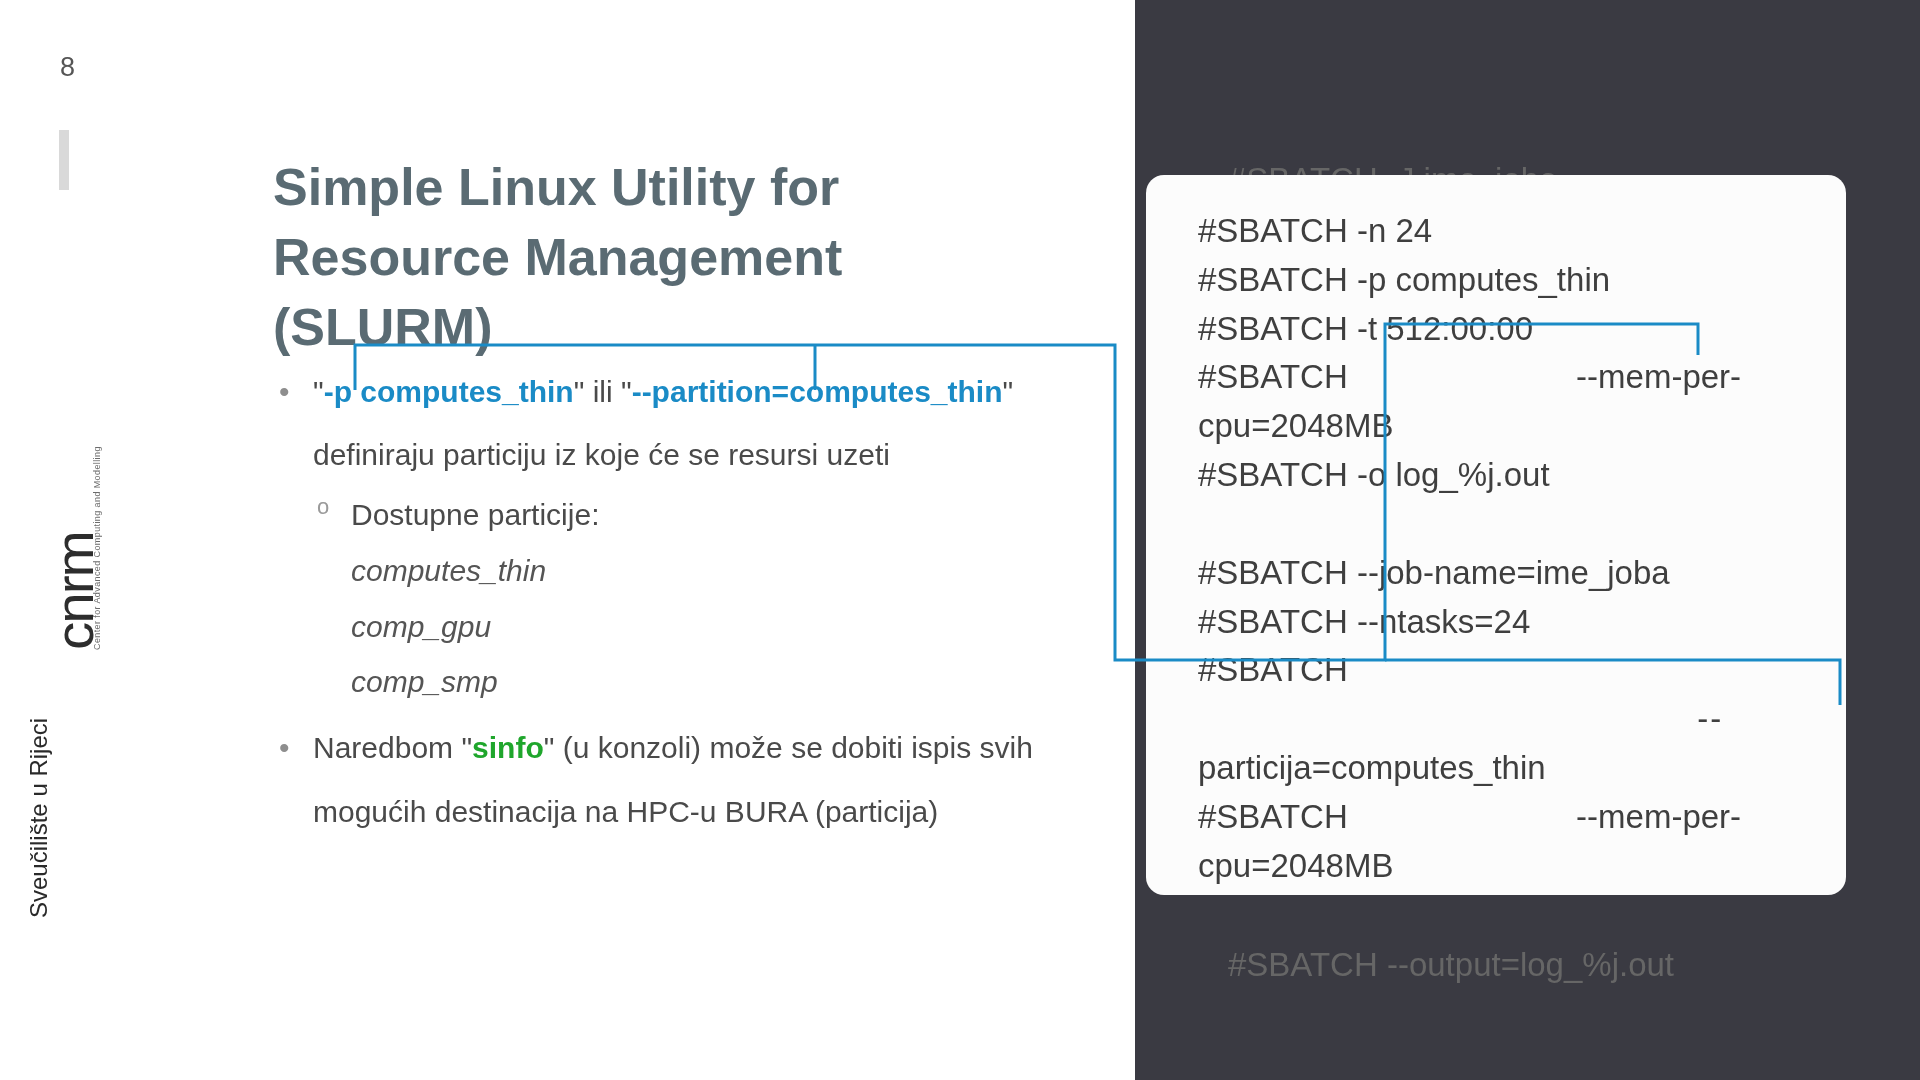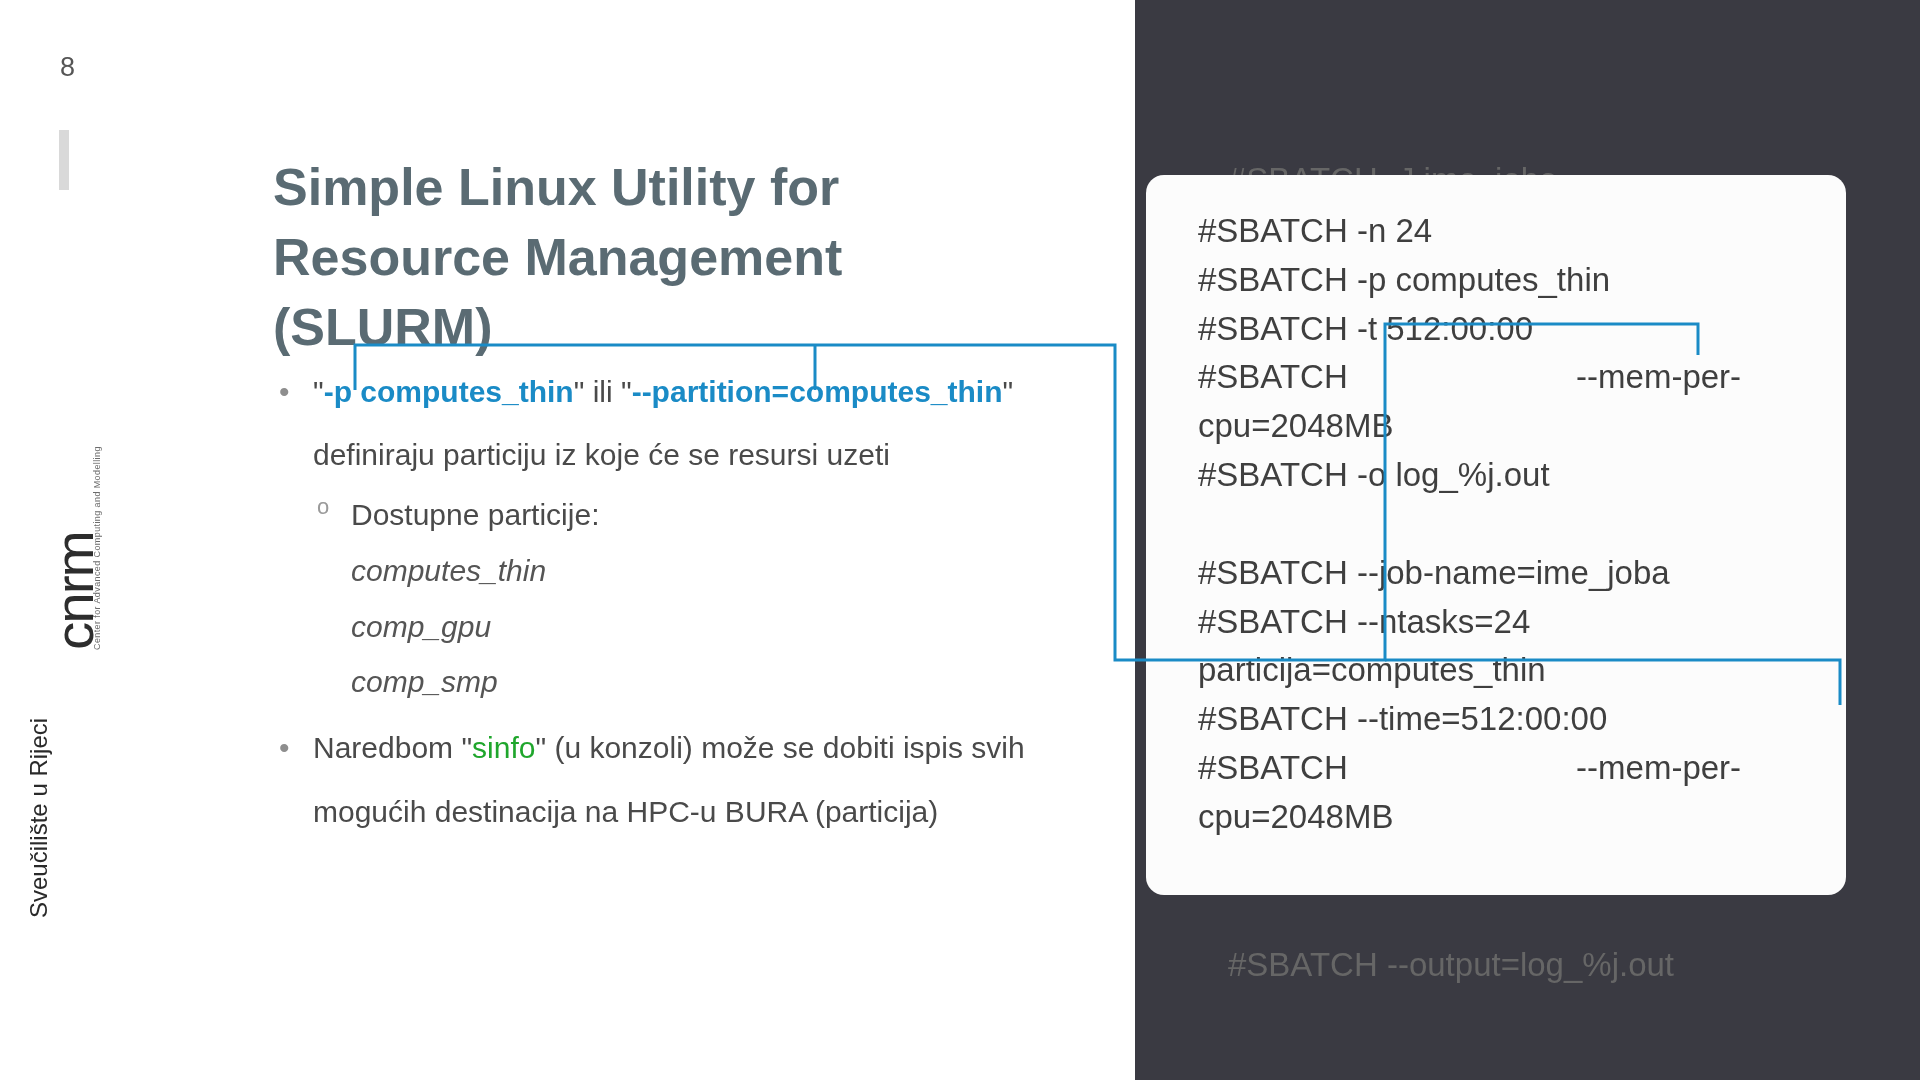--- a/index.html
+++ b/index.html
@@ -98,21 +98,21 @@
     font-style: italic;
     line-height: 1.85;
     color: #555;
   }
   .hl-blue {
     color: #1a8bc6;
     font-weight: 700;
   }
   .hl-green {
     color: #1fa62c;
-    font-weight: 400;
+    font-weight: 700;
   }
   .vert-text {
     position: absolute;
     left: 25px;
     top: 400px;
     width: 540px;
     transform: rotate(-90deg);
     transform-origin: left top;
     font-size: 24px;
     color: #2a2a2a;
@@ -216,22 +216,26 @@
     <div>
       <span>#SBATCH</span>
       <span style="display:inline-block;width:210px;"></span>
       <span>--mem-per-</span>
     </div>
     <div>cpu=2048MB</div>
     <div>#SBATCH -o log_%j.out</div>
     <div>&nbsp;</div>
     <div>#SBATCH --job-name=ime_joba</div>
     <div>#SBATCH --ntasks=24</div>
+    <div>
+      <span>#SBATCH</span>
+      <span style="display:inline-block;width:490px;"></span>
+      <span style="letter-spacing:2px;">--</span>
+    </div>
     <div>particija=computes_thin</div>
-    <div>#SBATCH --time=512:00:00</div>
     <div>
       <span>#SBATCH</span>
       <span style="display:inline-block;width:210px;"></span>
       <span>--mem-per-</span>
     </div>
     <div>cpu=2048MB</div>
   </div>
 
   <div class="code-overflow co-bot">#SBATCH --output=log_%j.out</div>
 

